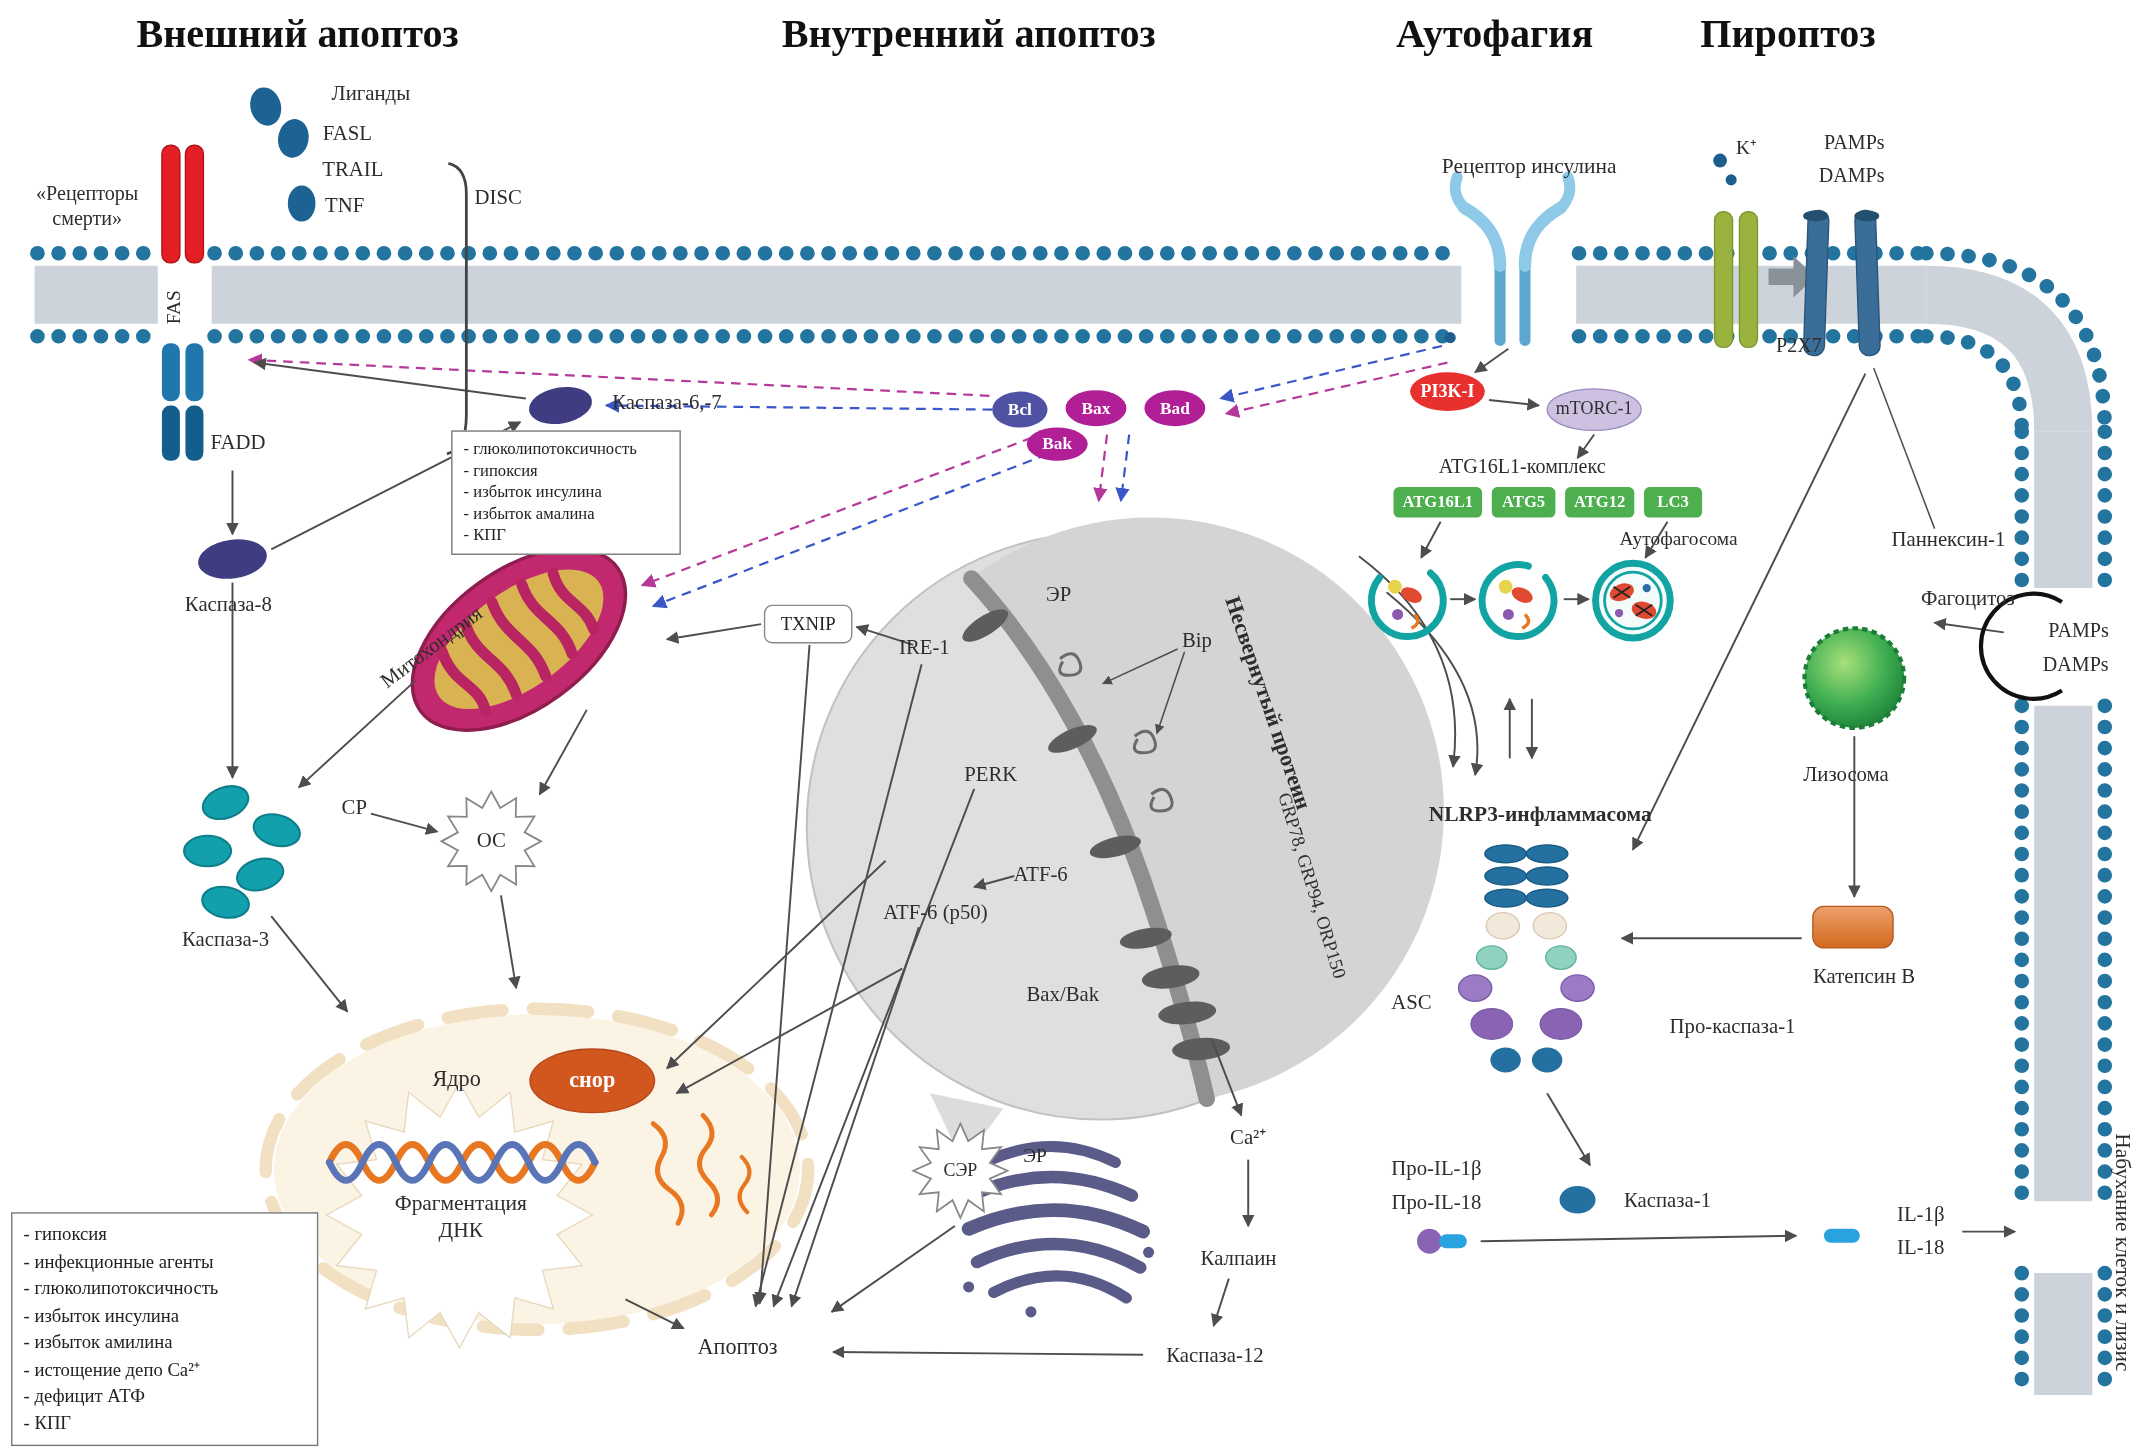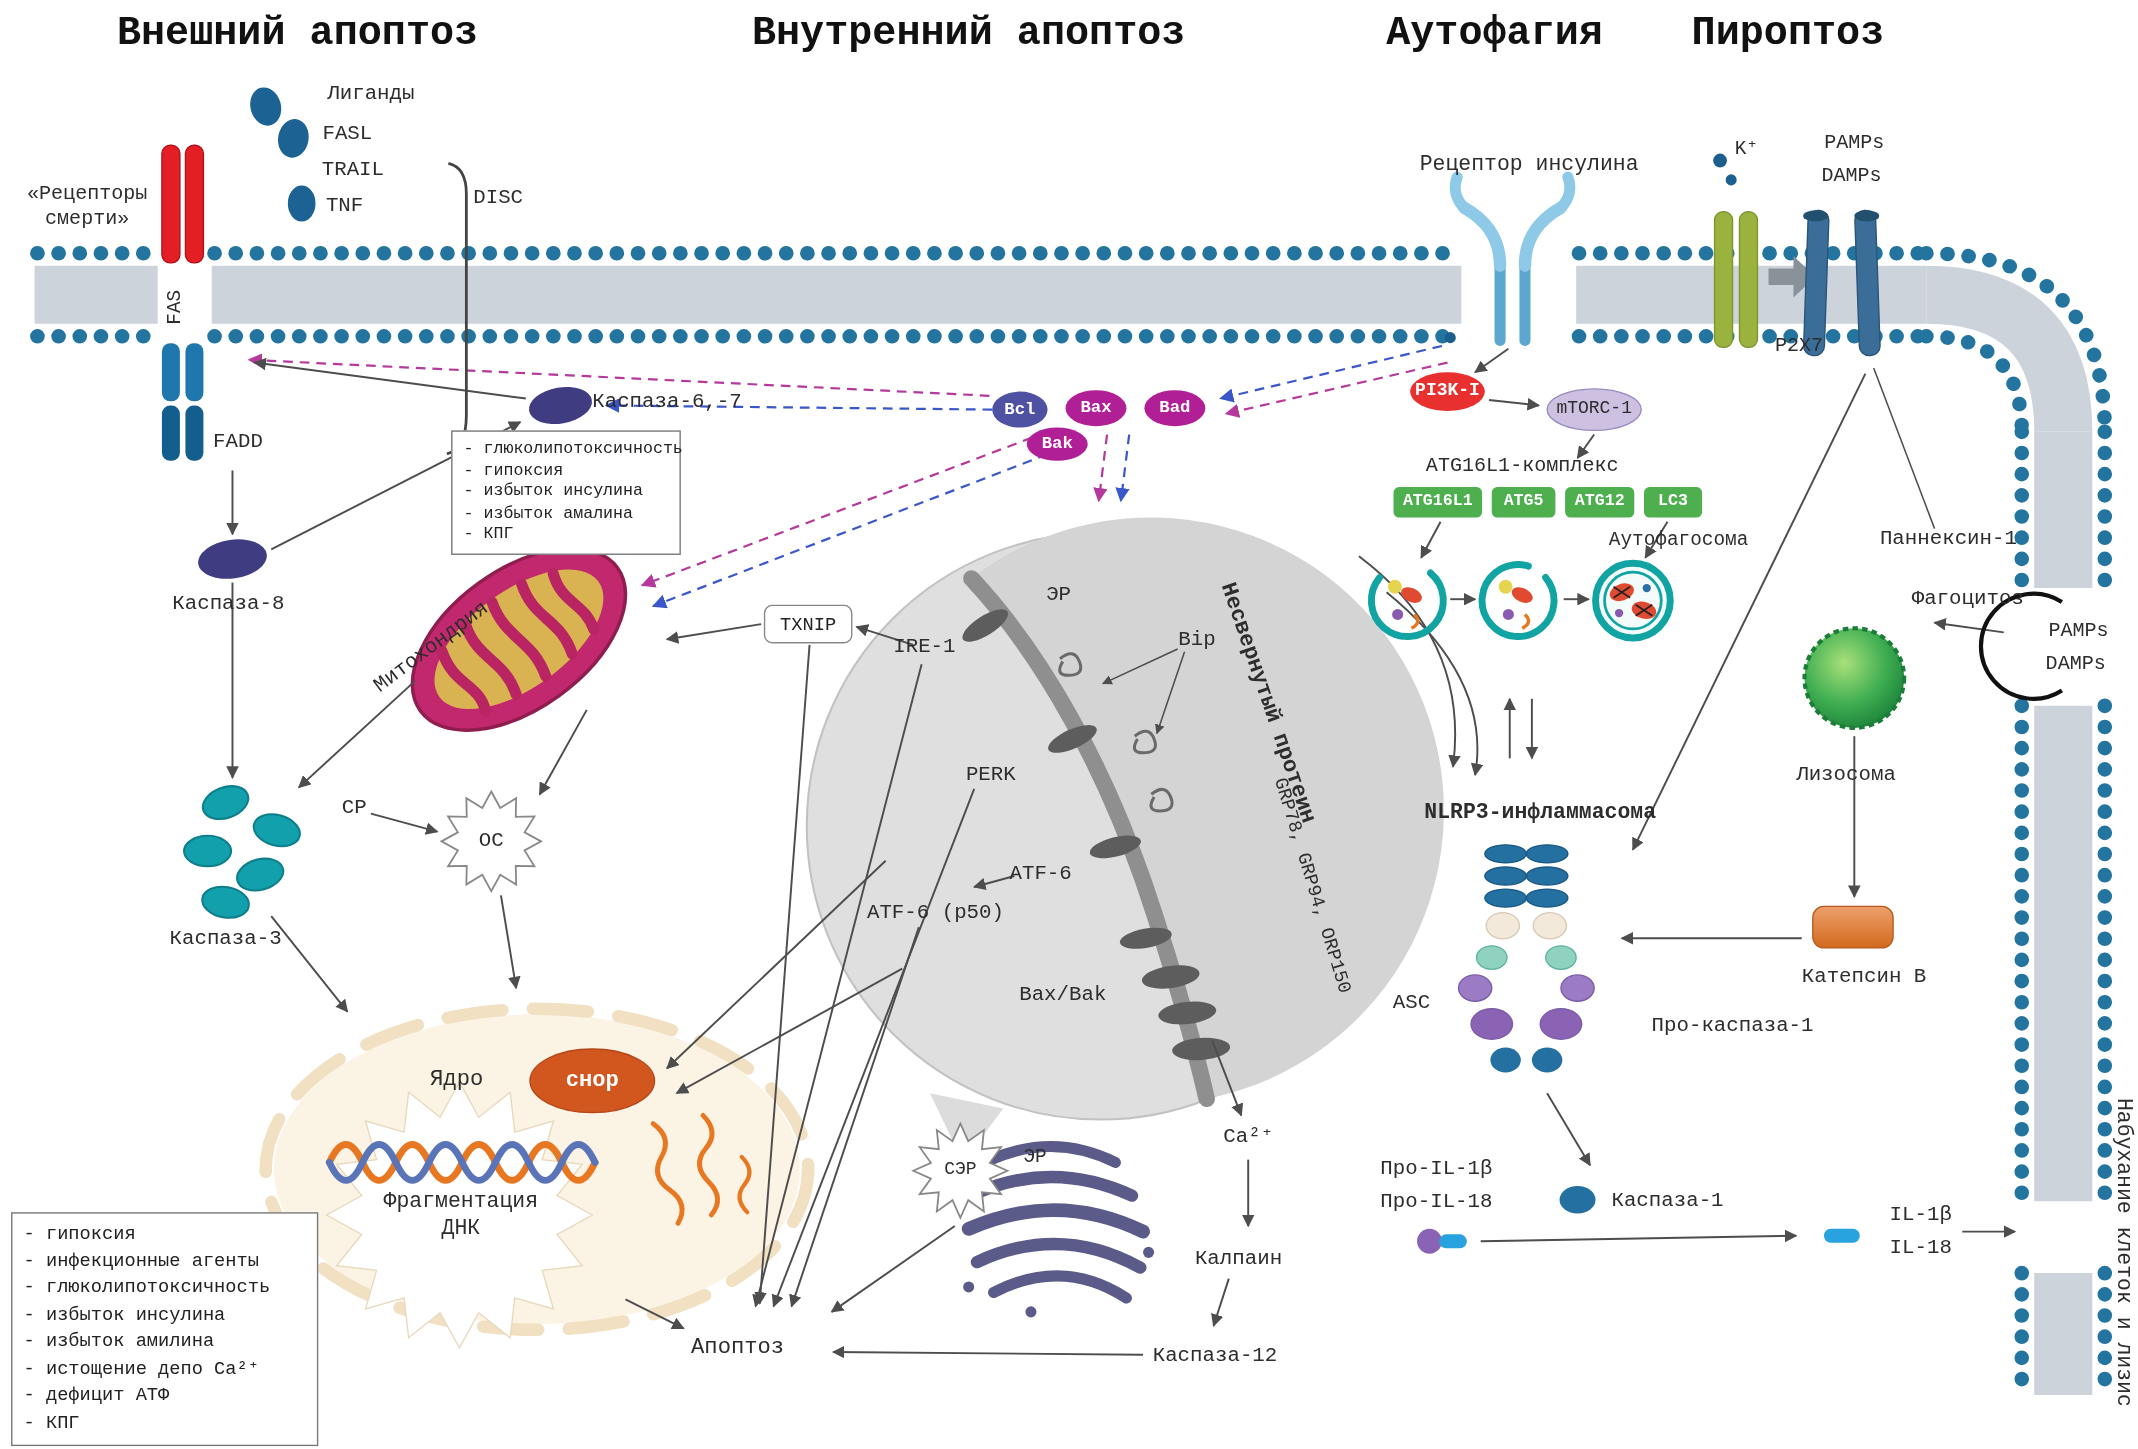--- a/index.html
+++ b/index.html
@@ -1,17 +1,17 @@
 <!DOCTYPE html>
 <html><head>
 <meta charset="utf-8">
 <style>
   html,body{margin:0;padding:0;background:#fff;}
   #stage{position:relative;width:2138px;height:1449px;overflow:hidden;background:#fff;
-         font-family:Liberation Mono, monospace;}
+         font-family:Liberation Serif, serif;}
   #scale{position:absolute;left:0;top:0;width:1545px;height:1047px;
          transform:scale(1.38382);transform-origin:0 0;}
   svg.canvas{position:absolute;left:0;top:0;}
   .lbl{position:absolute;font-size:15px;color:#2d2d2d;white-space:nowrap;
        transform:translate(-50%,-50%);line-height:1.15;}
   .b{font-weight:bold;}
   .w{color:#fff;font-weight:bold;}
   .sm{font-size:13px;}
   .hdr{position:absolute;transform:translate(-50%,0);font-size:29px;font-weight:bold;
        color:#111;white-space:nowrap;}

